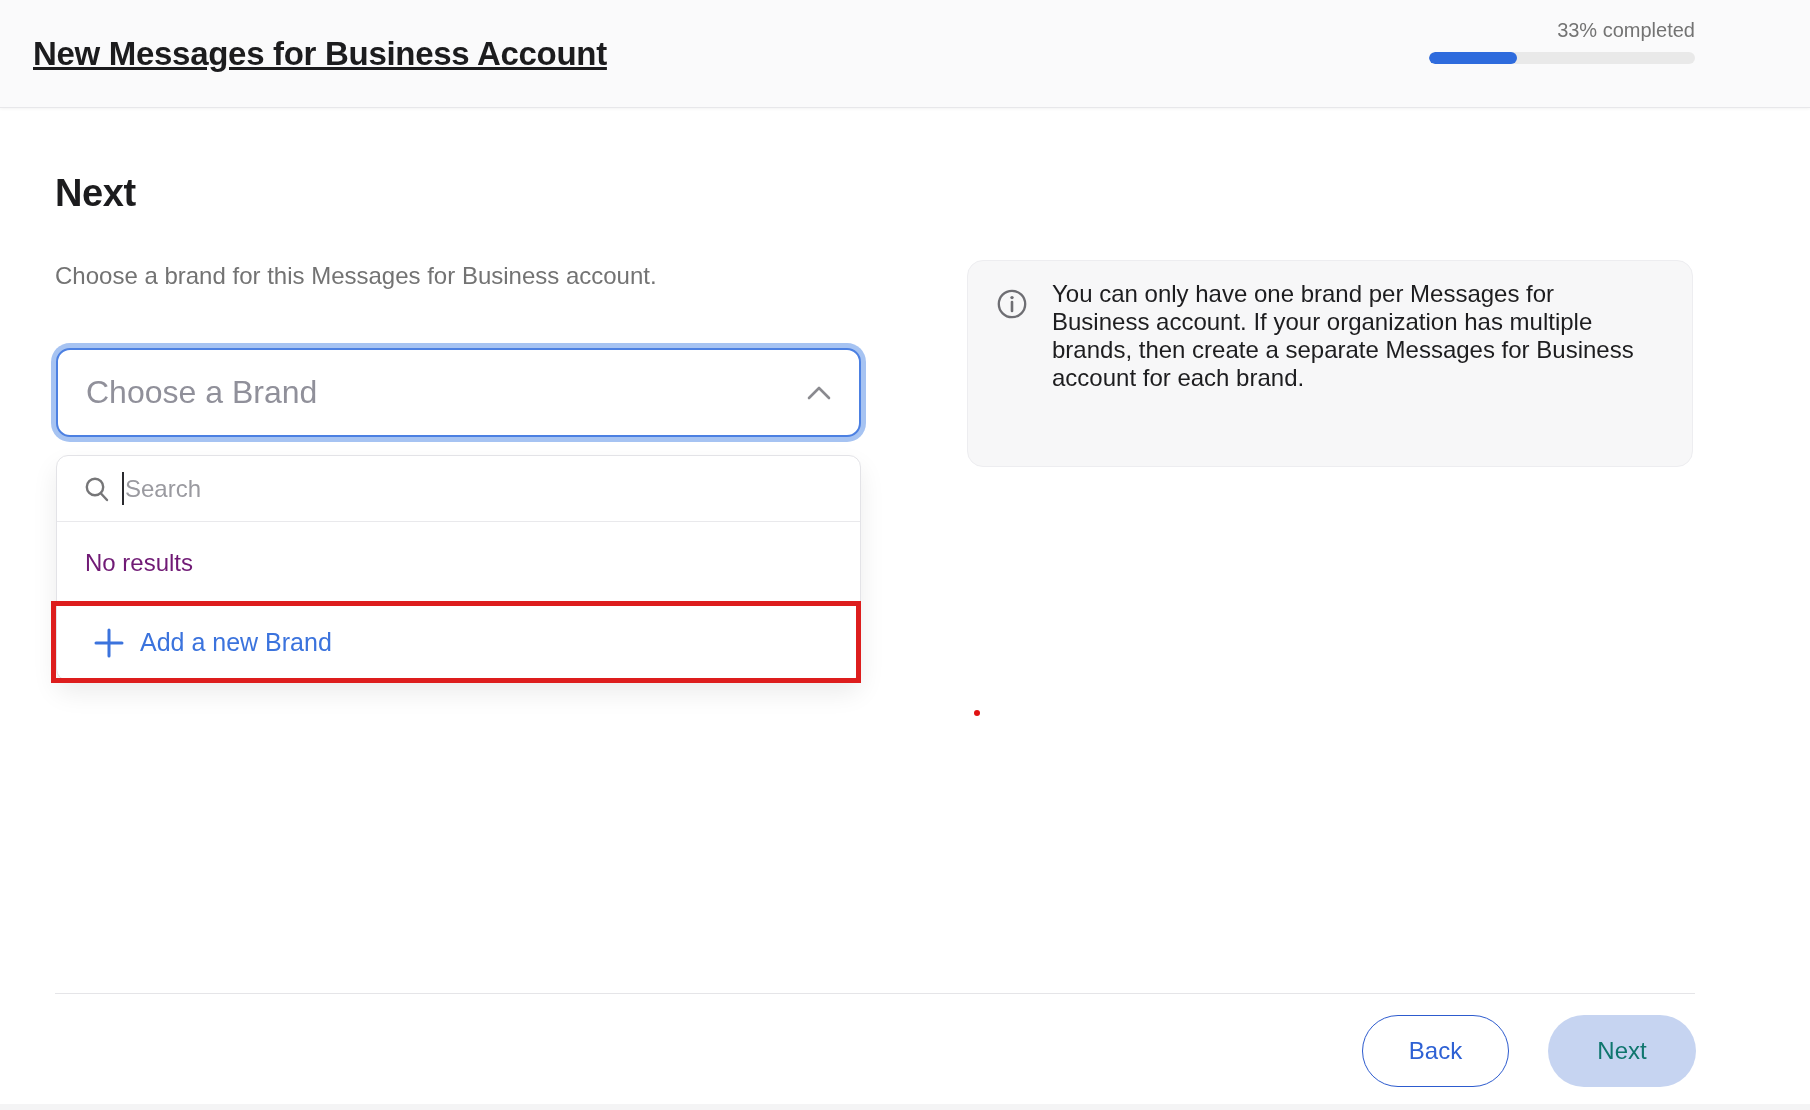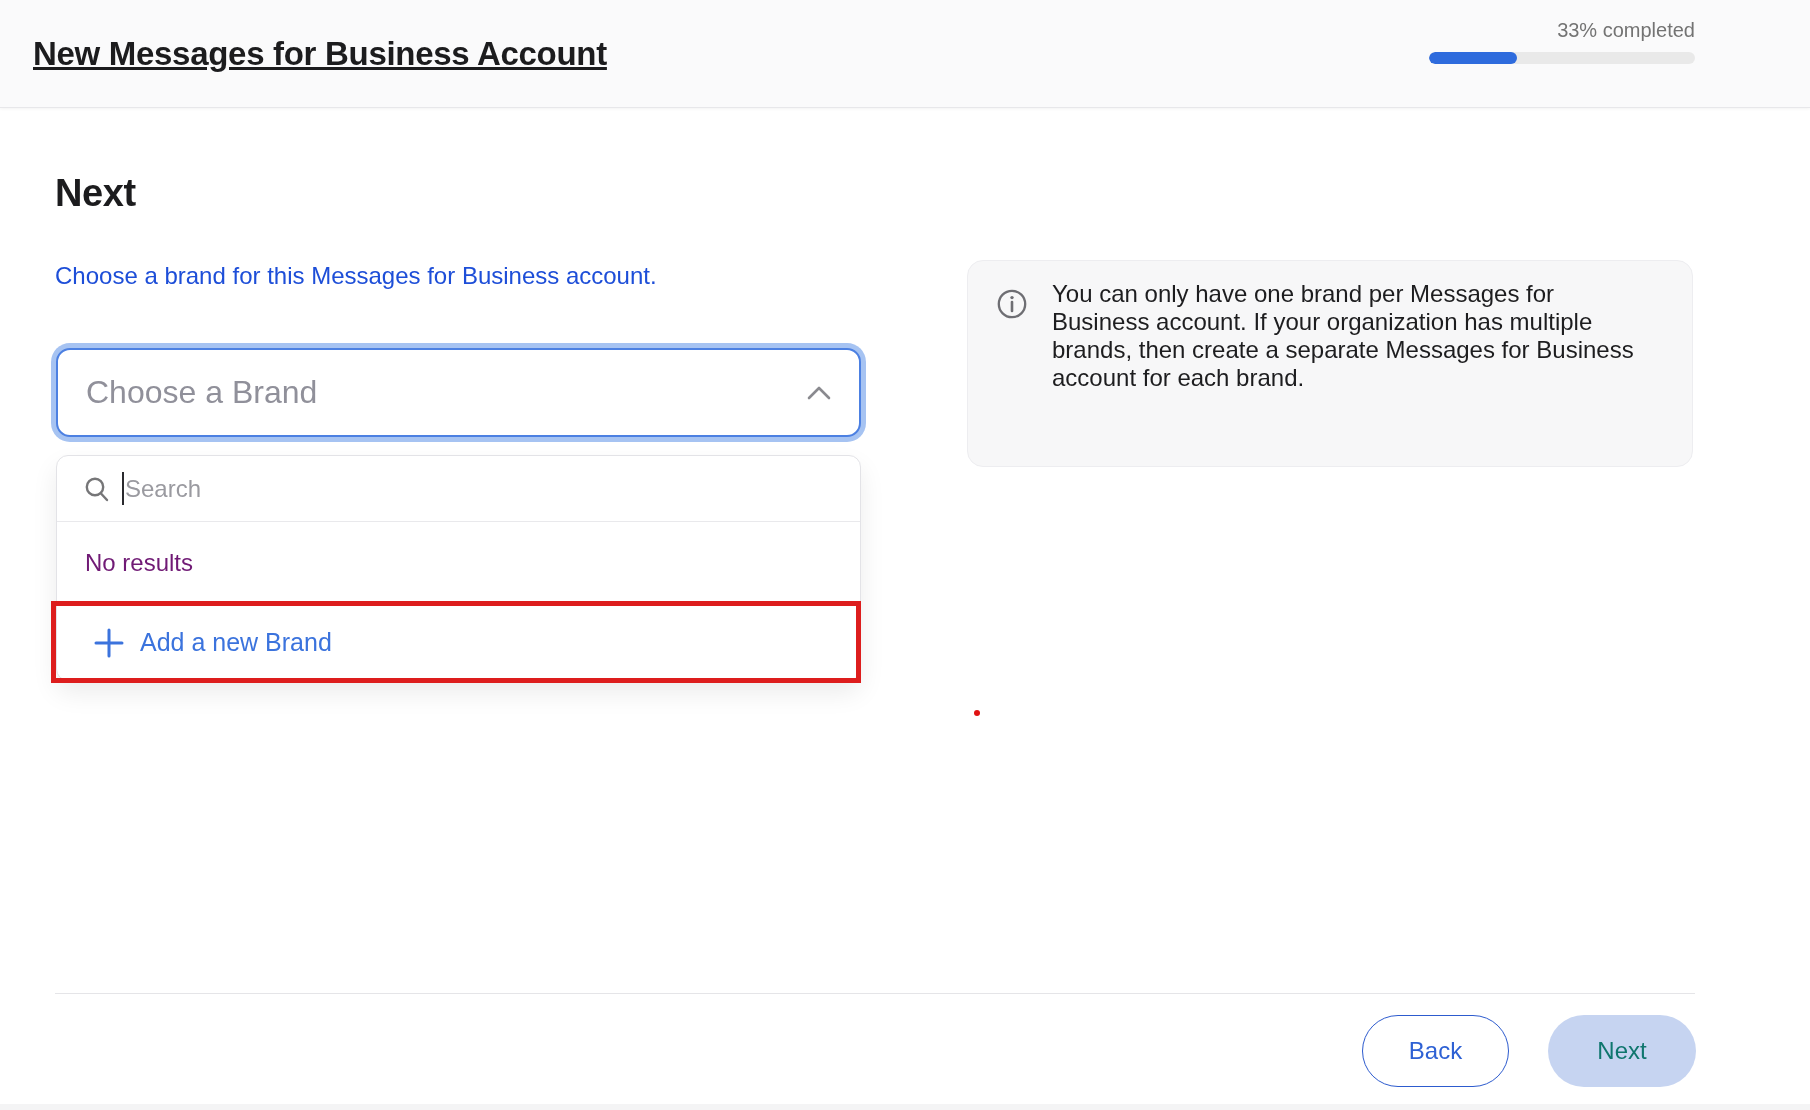--- a/index.html
+++ b/index.html
@@ -35,21 +35,21 @@
   }
   .progress-fill { height: 100%; width: 0%; background: #2e6bdd; border-radius: 6px; }
 
   
   .section-heading {
     position: absolute; left: 55px; top: 172px;
     font-size: 38px; font-weight: 700; letter-spacing: -0.4px; color: #1c1c1e;
   }
   .section-desc {
     position: absolute; left: 55px; top: 262px;
-    font-size: 24px; color: #1d4ed8;
+    font-size: 24px; color: #737373;
   }
 
   .select-trigger {
     position: absolute; left: 56px; top: 348px; width: 805px; height: 89px;
     background: #ffffff;
     border: 2px solid #4c80e2; border-radius: 14px;
     box-shadow: 0 0 0 5px #a6c3f2;
     display: flex; align-items: center; justify-content: space-between;
     padding: 0 28px; cursor: pointer;
   }

